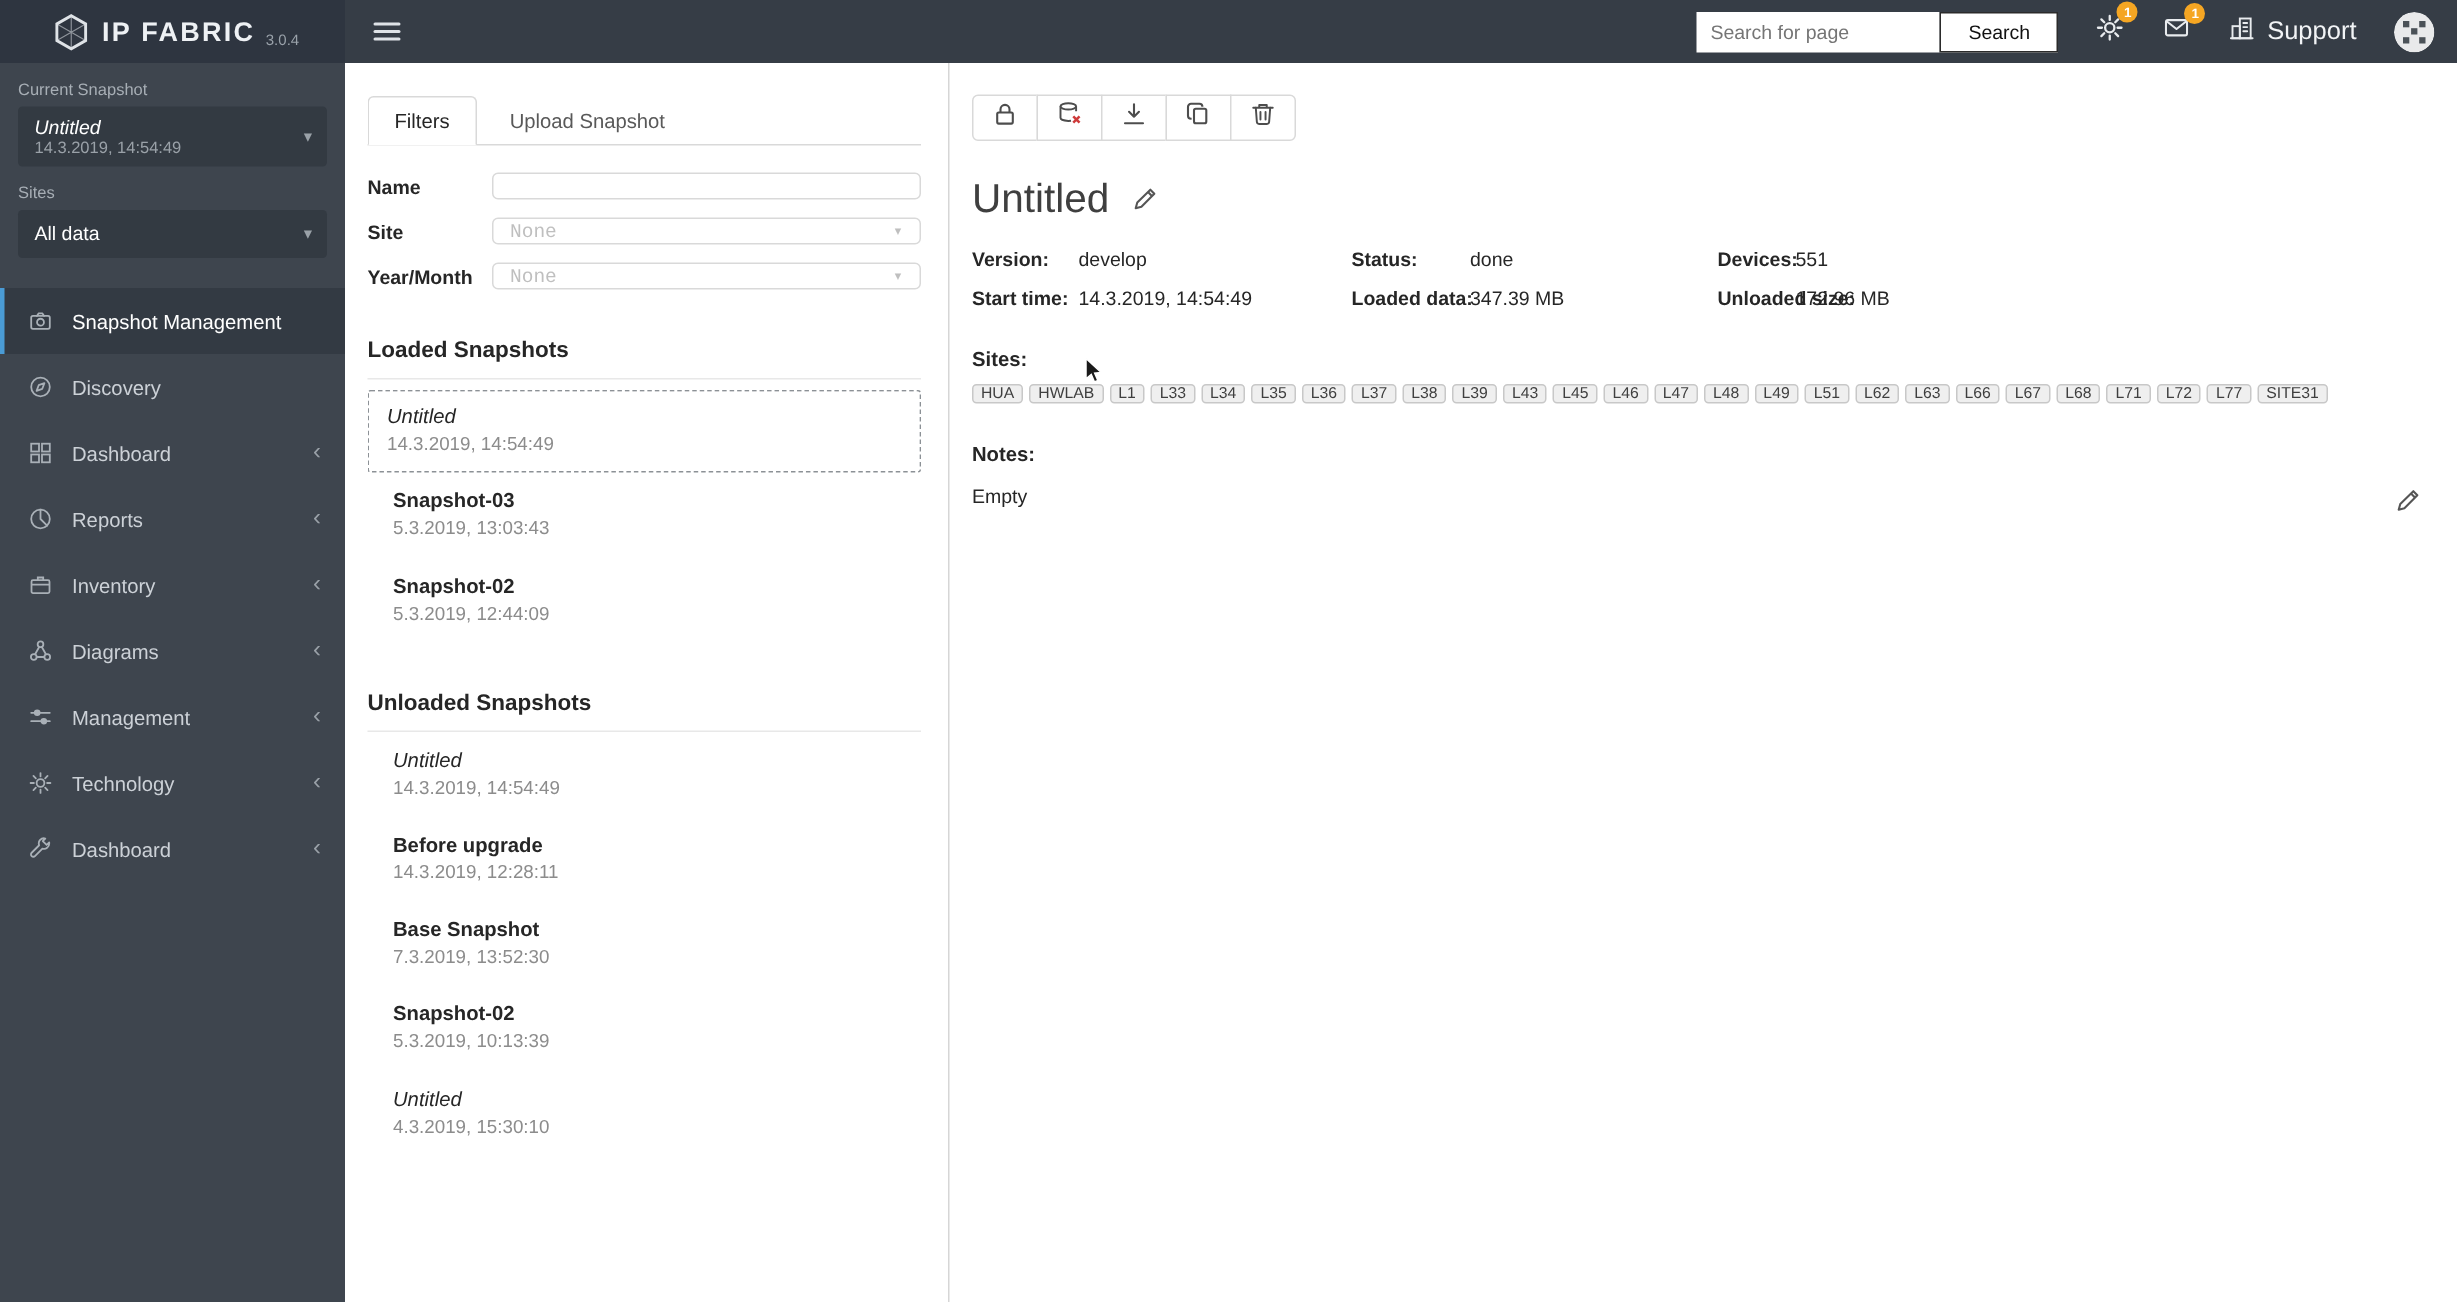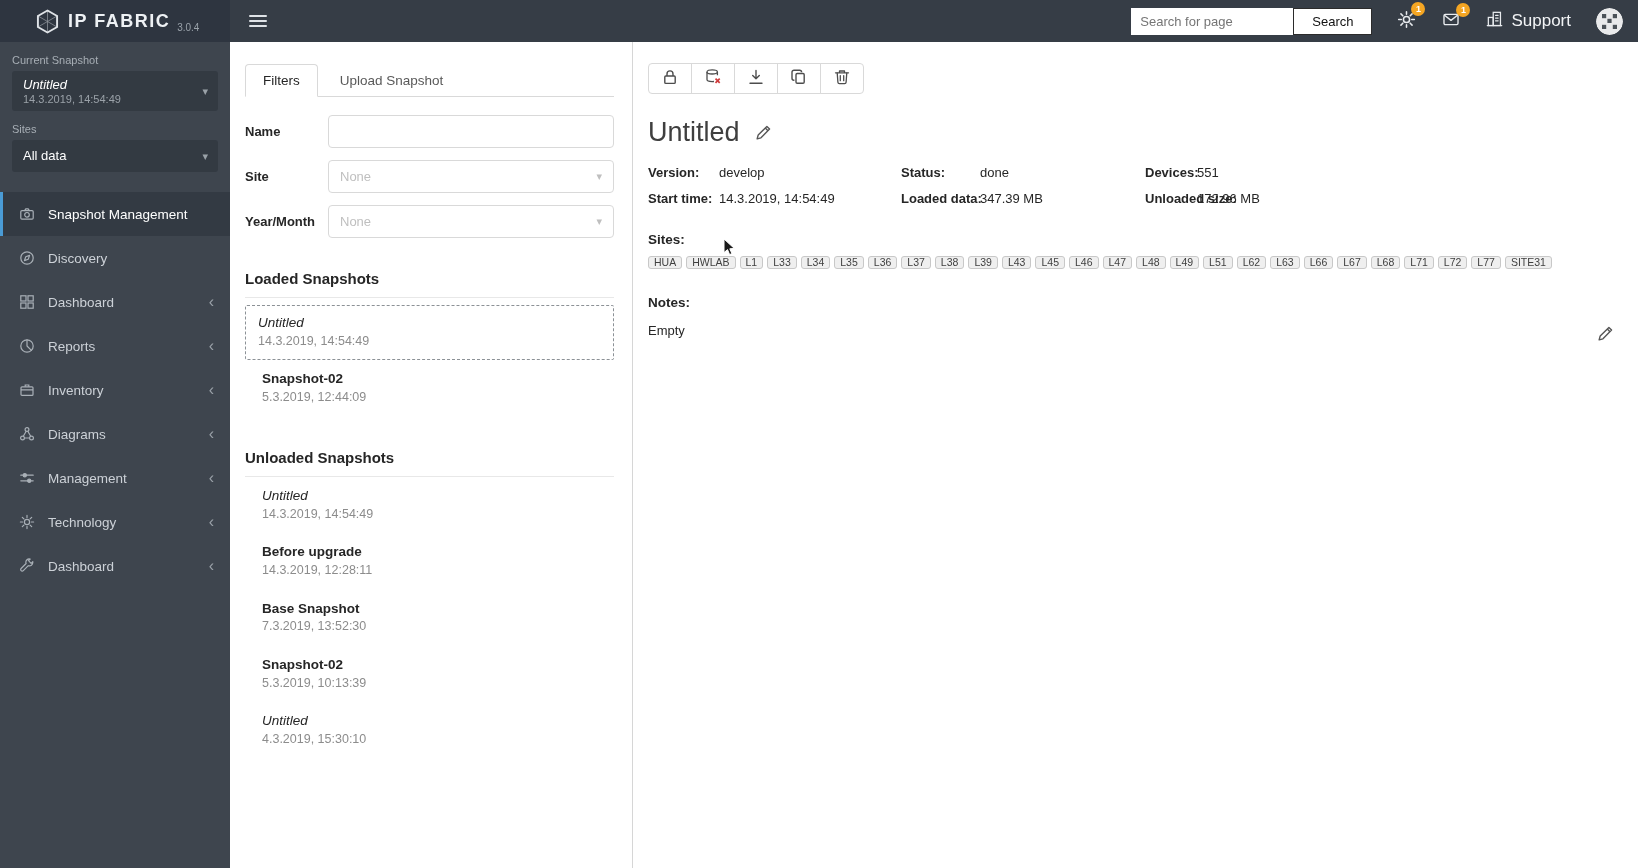--- a/index.html
+++ b/index.html
@@ -43,21 +43,21 @@
 
   
   .panel { position:absolute; top:42px; left:230px; width:403px; bottom:0; background:#fff; border-right:1px solid #d6d6d6; padding:0 18px 0 15px; }
   .tabbar { margin-top:22px; border-bottom:1px solid #d9d9d9; display:flex; align-items:flex-end; }
   .tab { font-size:13.5px; cursor:pointer; }
   .tab.active { padding:8px 17px; border:1px solid #d9d9d9; border-bottom:1px solid #fff; margin-bottom:-1px; border-radius:4px 4px 0 0; background:#fff; color:#262626; }
   .tab.inactive { padding:8px 22px; color:#595959; }
   .form { margin-top:18px; }
   .form-row { display:flex; align-items:center; margin-bottom:12px; }
   .form-label { width:83px; font-size:13px; font-weight:bold; color:#262626; flex-shrink:0; }
-  .form-control { flex:1; height:33px; border:1px solid #d9d9d9; border-radius:4px; font-size:13px; padding:0 11px; font-family:Liberation Sans, sans-serif; }
+  .form-control { flex:1; height:18px; border:1px solid #d9d9d9; border-radius:4px; font-size:13px; padding:0 11px; font-family:Liberation Mono, monospace; }
   input.form-control { color:#262626; outline:none; }
   .select-control { display:flex; align-items:center; color:#bfbfbf; cursor:pointer; position:relative; }
   .select-control .caret { margin-left:auto; font-size:11px; color:#bfbfbf; }
   .section-heading { font-size:15px; font-weight:bold; color:#262626; margin-top:32px; padding-bottom:10px; border-bottom:1px solid #e8e8e8; }
   .snap-item { padding:10px 0 10px 17px; cursor:pointer; }
   .snap-item.selected { border:1px dashed #8c9196; border-radius:2px; margin-top:7px; padding:8px 0 9px 12px; }
   .snap-name { font-size:13.5px; font-weight:bold; color:#262626; line-height:1.4; }
   .snap-name.italic { font-style:italic; font-weight:normal; }
   .snap-date { font-size:12.5px; color:#8c8c8c; line-height:1.4; }
 
@@ -283,20 +283,24 @@
         <span class="caret">▾</span>
       </div>
     </div>
   </div>
 
   <div class="section-heading">Loaded Snapshots</div>
   <div>
     <div class="snap-item selected">
       <div class="snap-name italic">Untitled</div>
       <div class="snap-date">14.3.2019, 14:54:49</div>
+    </div>
+    <div class="snap-item">
+      <div class="snap-name">Snapshot-03</div>
+      <div class="snap-date">5.3.2019, 13:03:43</div>
     </div>
     <div class="snap-item">
       <div class="snap-name">Snapshot-02</div>
       <div class="snap-date">5.3.2019, 12:44:09</div>
     </div>
   </div>
 
   <div class="section-heading">Unloaded Snapshots</div>
   <div>
     <div class="snap-item">

